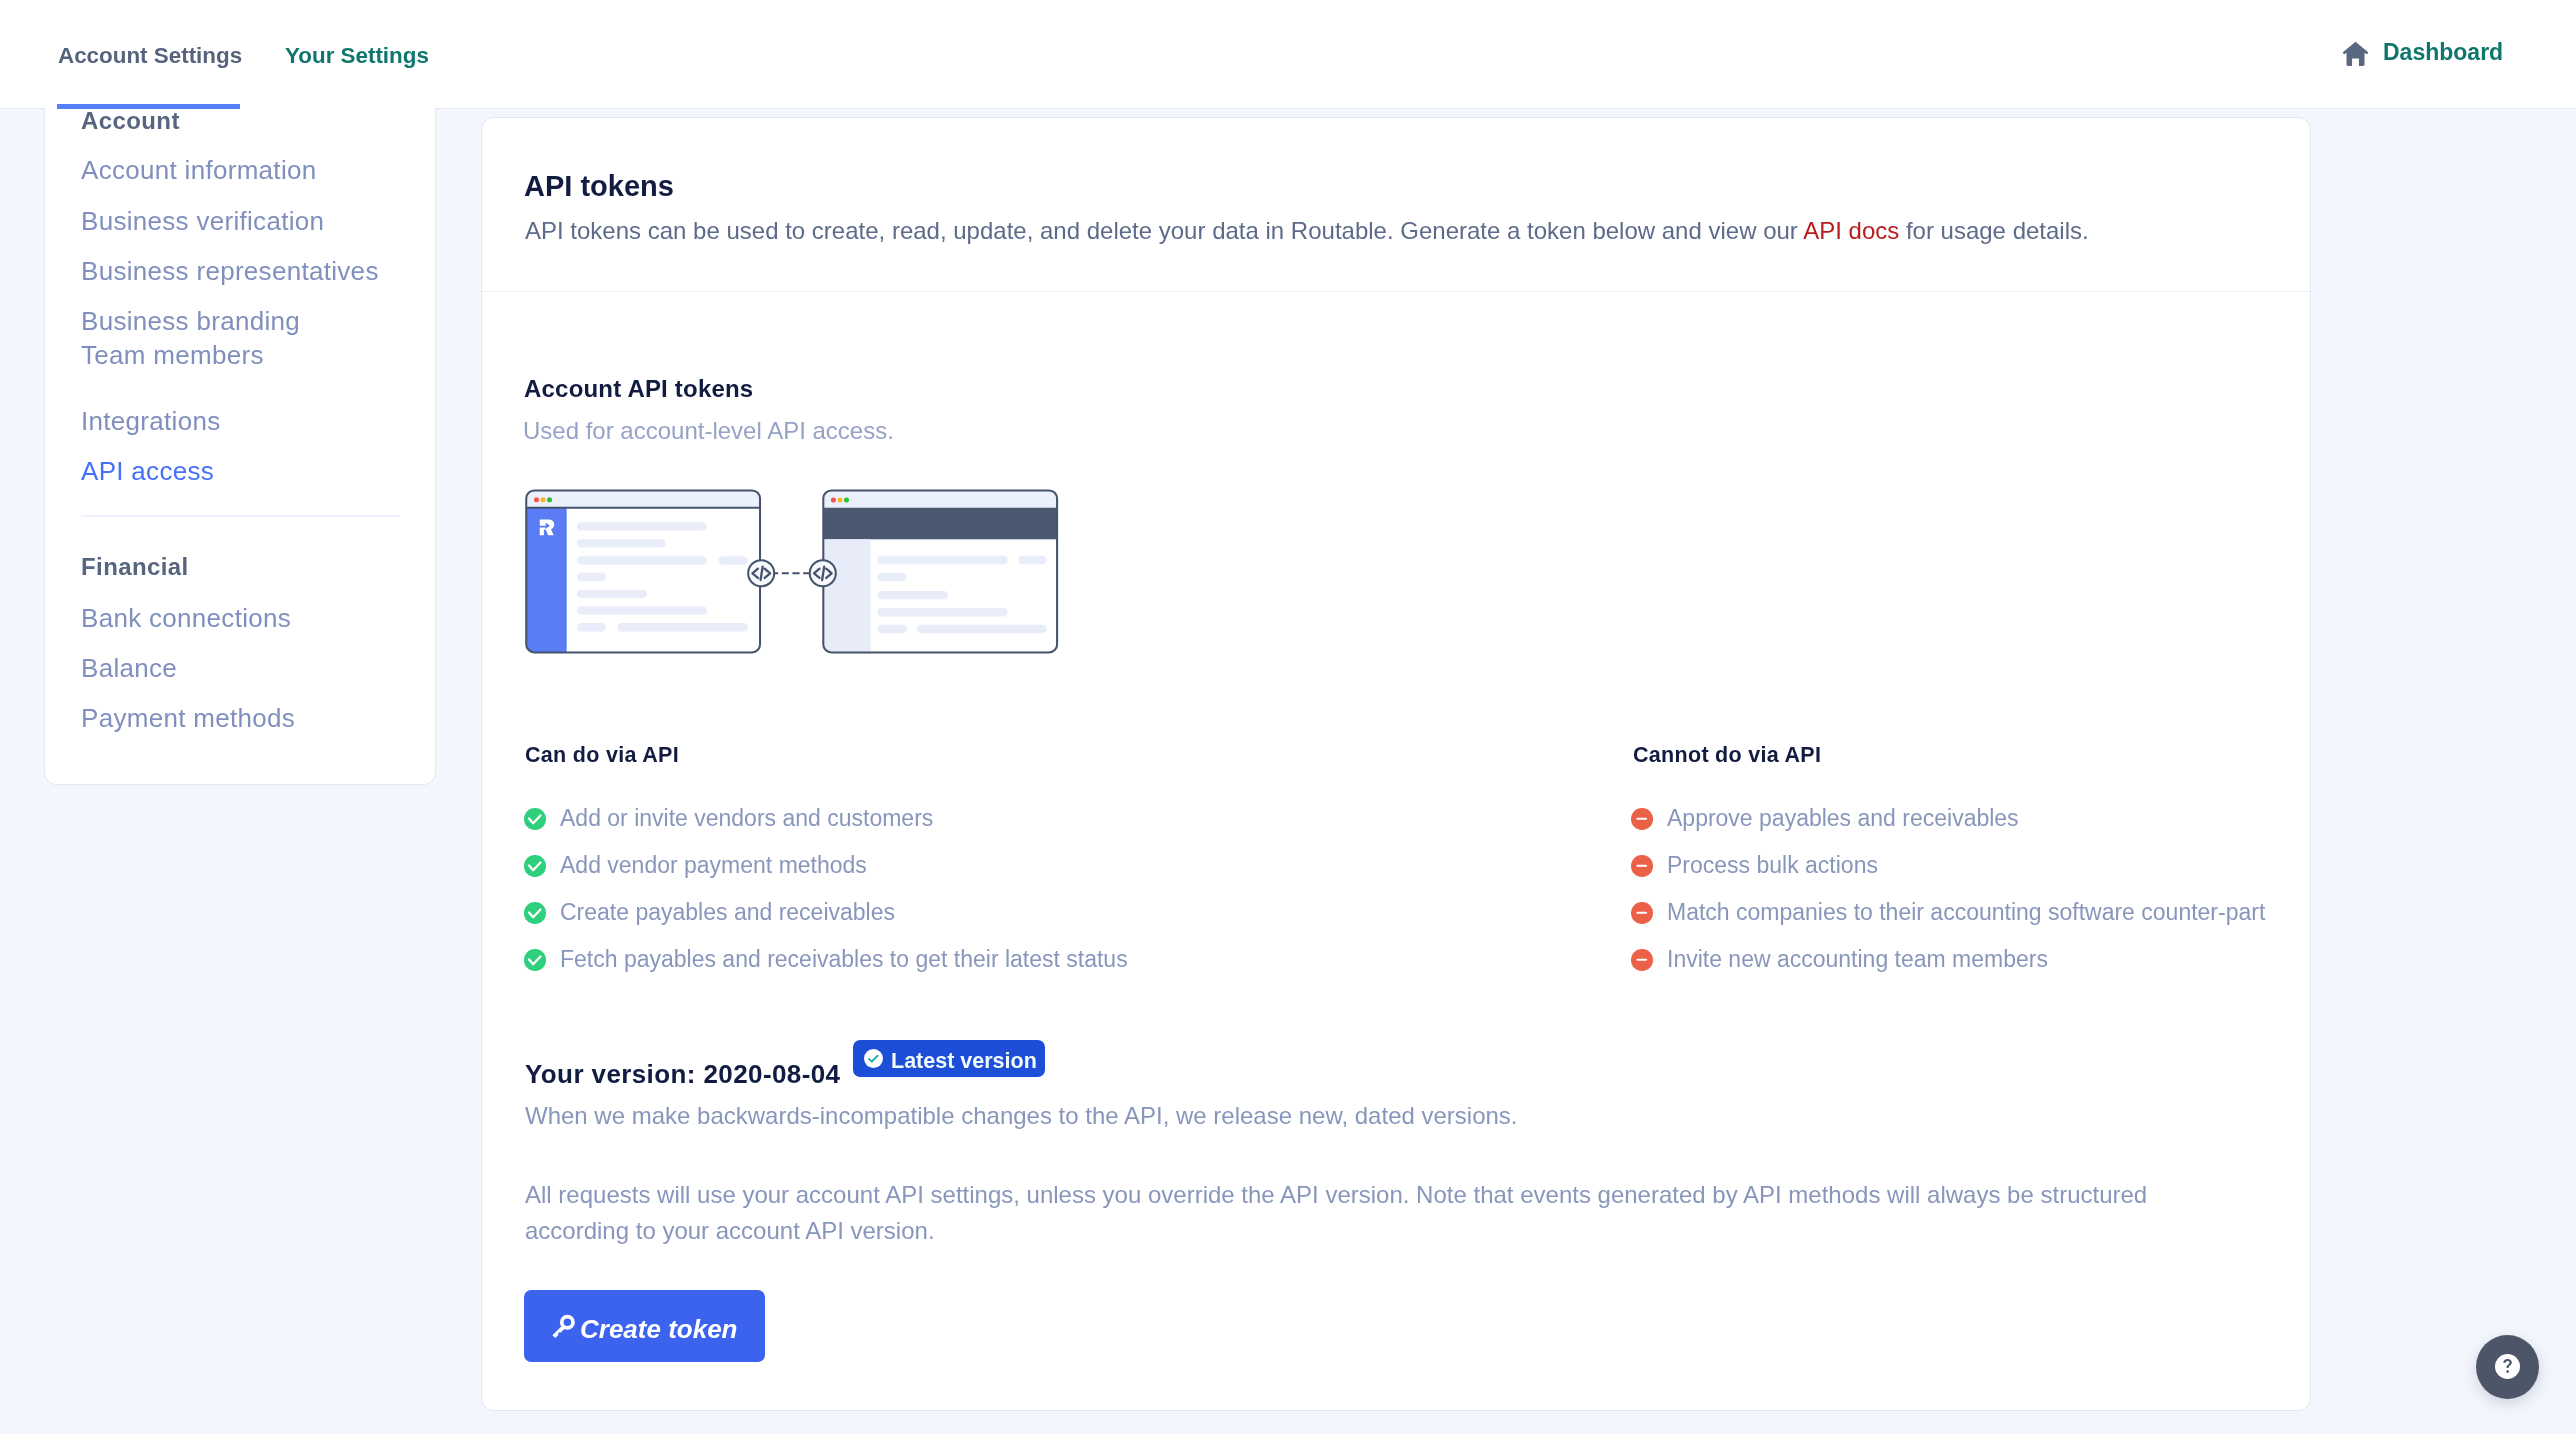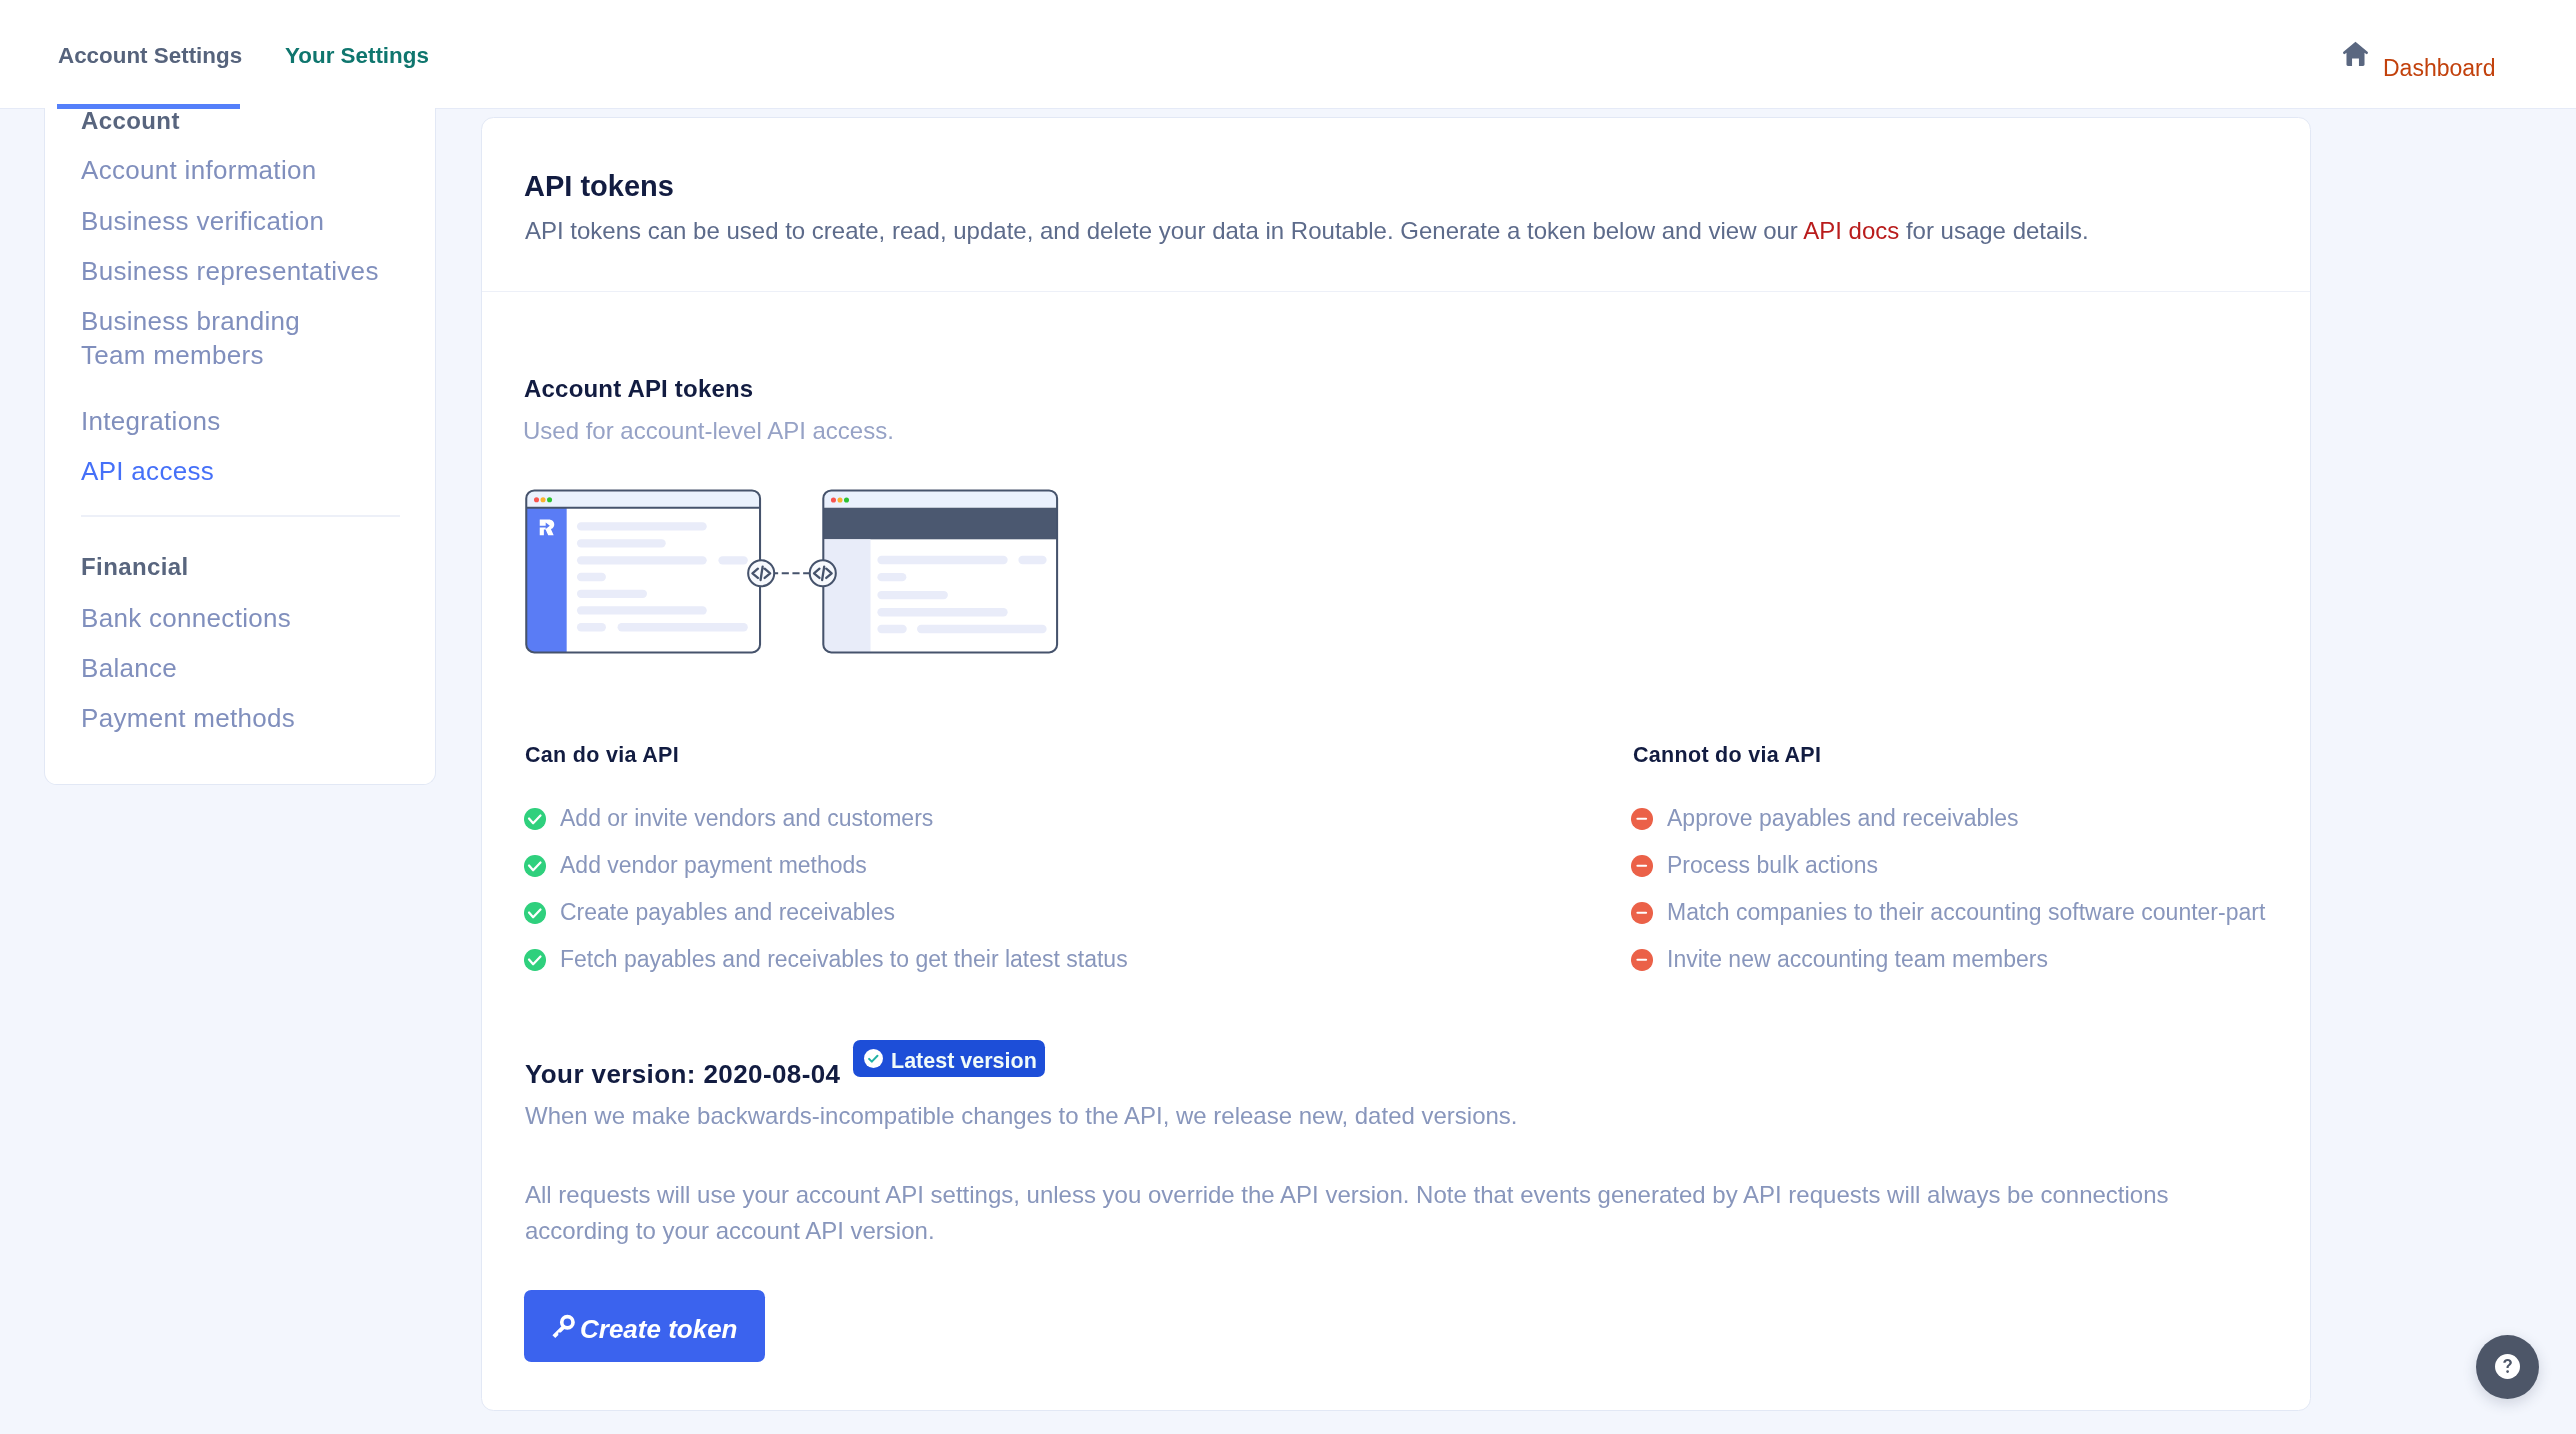--- a/index.html
+++ b/index.html
@@ -15,21 +15,21 @@
   .t{position:absolute;line-height:1;white-space:nowrap;}
 
   
   #topbar{position:absolute;left:0;top:0;width:2576px;height:109px;background:#fff;}
   #topbar:after{content:"";position:absolute;left:0;bottom:0;width:2576px;height:0.9px;background:#e5eaf7;}
   .tab{font-size:22.4px;font-weight:700;color:#5a6780;cursor:pointer;top:45px;}
   #tab-account{left:58px;color:#56637c;}
   #tab-your{left:285px;color:#0f766e;}
   #tab-underline{position:absolute;left:57px;top:104px;width:183px;height:4.5px;background:#5580fa;z-index:4;}
   #dashboard-link{position:absolute;left:2343px;top:41px;height:25px;display:flex;align-items:flex-start;cursor:pointer;}
-  #dashboard-label{font-size:23px;font-weight:400;color:#c2410c;margin-left:15px;line-height:1;margin-top:16px;}
+  #dashboard-label{font-size:23px;font-weight:700;color:#0f766e;margin-left:15px;line-height:1;margin-top:0;}
 
   
   #sidebar{
     position:absolute;left:44px;top:108px;width:392px;height:677px;
     background:#fff;border:0.9px solid #e2e8f5;border-top:none;
     border-radius:0 0 12.5px 12.5px;
   }
   .side-head{left:81px;font-size:24px;letter-spacing:0.4px;font-weight:700;color:#58657e;}
   .side-link{left:81px;font-size:26px;letter-spacing:0.3px;color:#808fbd;cursor:pointer;}
   .side-link.active{color:#4570f8;}
@@ -201,21 +201,21 @@
 <div id="badge">
   <span id="badge-icon" style="display:block">
     <svg width="19" height="19" viewBox="0 0 21 21">
         <circle cx="10.5" cy="10.5" r="10.5" fill="#fff"></circle>
         <path d="M5.6 10.9l3 3.1 6.3-6.6" stroke="#21b2a6" stroke-width="2.2" fill="none" stroke-linecap="round" stroke-linejoin="round"></path>
       </svg>
   </span>
   <span id="badge-label">Latest version</span>
 </div>
 <div class="t" id="ver-sub">When we make backwards-incompatible changes to the API, we release new, dated versions.</div>
-<div id="ver-note">All requests will use your account API settings, unless you override the API version. Note that events generated by API requests will always be connections according to your account API version.</div>
+<div id="ver-note">All requests will use your account API settings, unless you override the API version. Note that events generated by API methods will always be structured according to your account API version.</div>
 
 <button id="create-token">
   <span id="key-icon" style="display:block">
     <svg width="26" height="29" viewBox="0 0 29 32">
       <circle cx="20.5" cy="12.4" r="6.3" fill="none" stroke="#fff" stroke-width="4.1"></circle>
       <path fill="#fff" d="M16.24,14.54 L19.36,17.66 L13.16,23.86 L10.31,23.73 L10.43,26.58 L6.96,30.06 L3.84,26.94 Z"></path>
     </svg>
   </span>
   <span id="create-token-label">Create token</span>
 </button>

